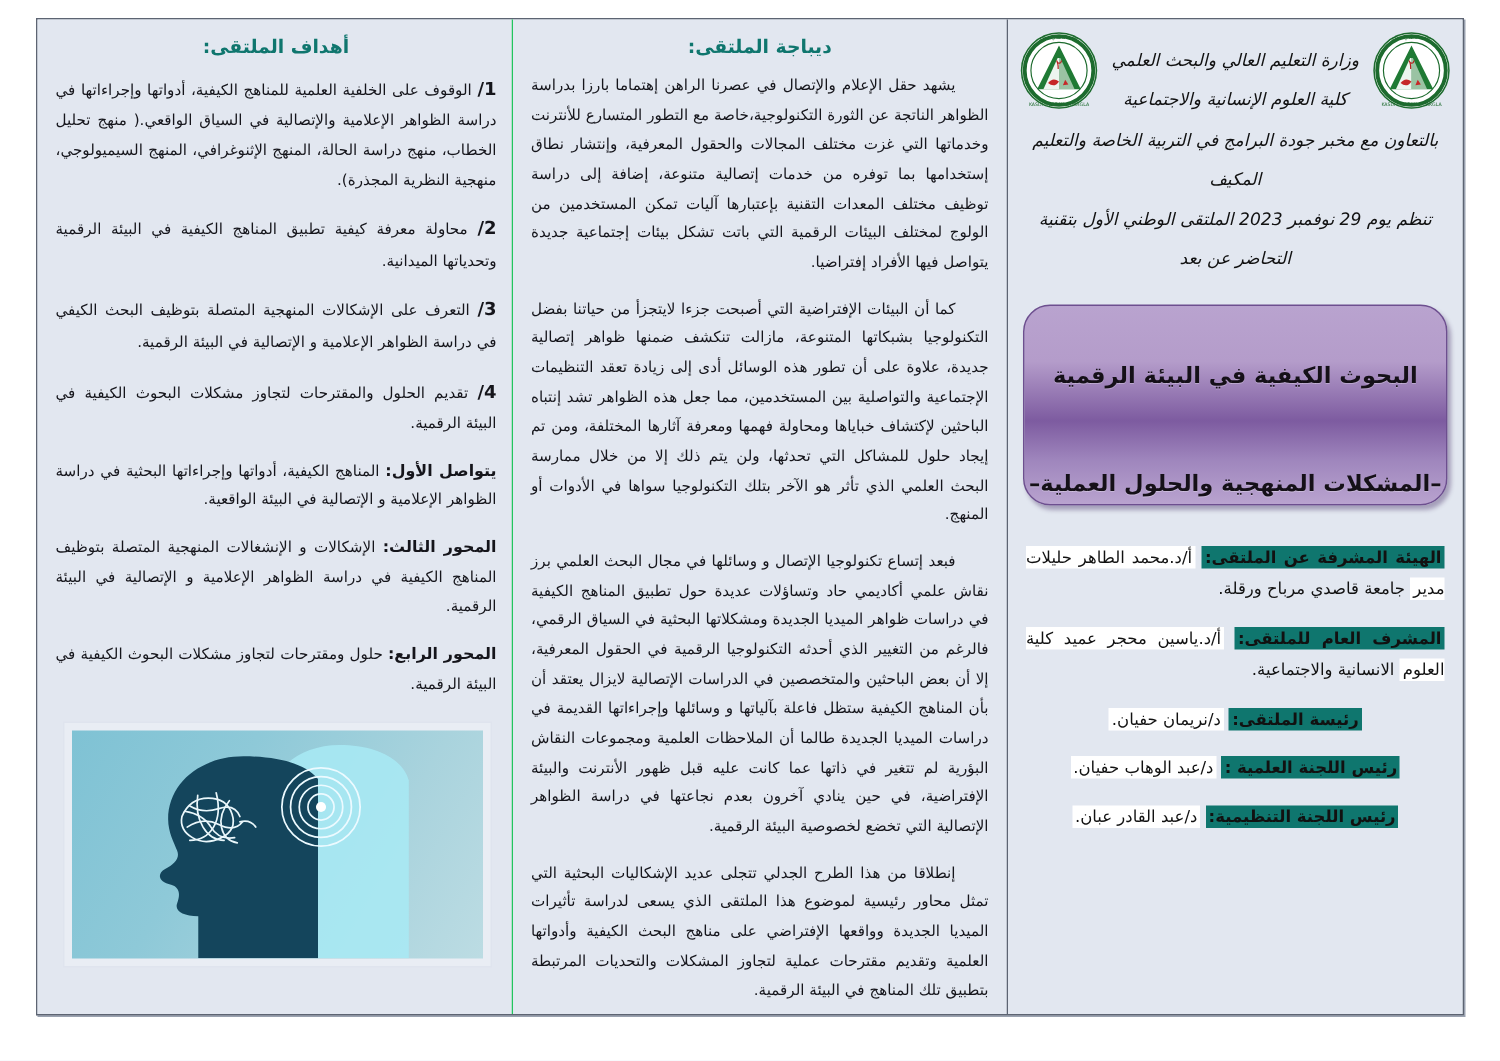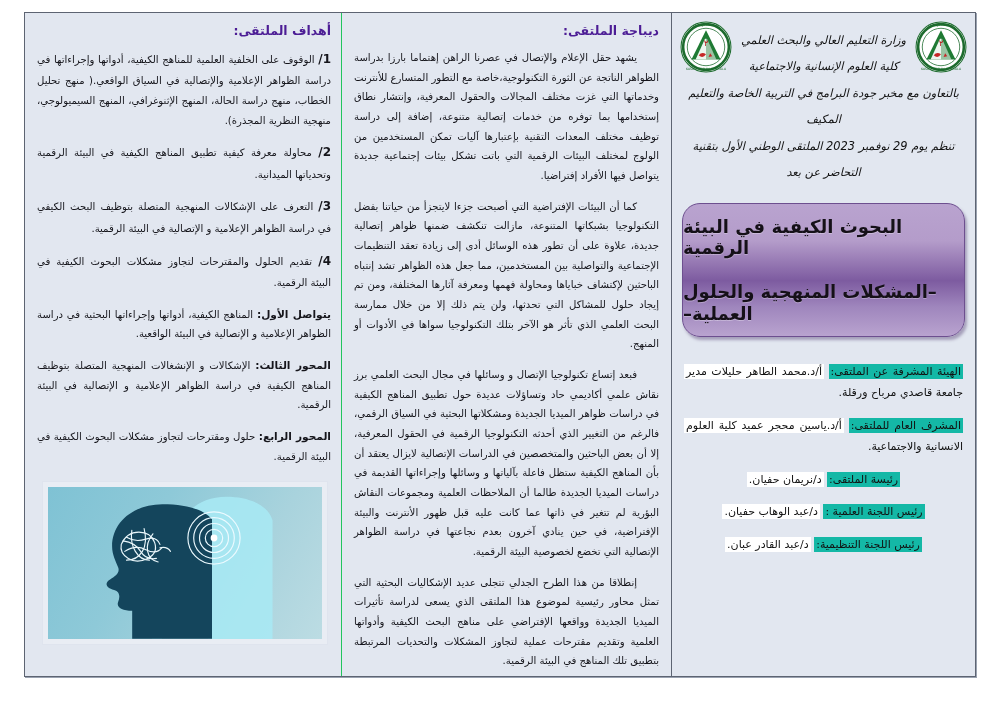--- a/index.html
+++ b/index.html
@@ -43,24 +43,24 @@
     border-left: 1px solid #22c55e;
     padding: 8px 12px 6px 12px;
   }
   .col-left {
     width: 316px;
     padding: 8px 10px 6px 12px;
   }
 
   .sect-head {
     direction: rtl;
-    text-align: right;
+    text-align: center;
     font-weight: bold;
     font-size: 12.5px;
-    color: #4c1d95;
+    color: #0f766e;
     margin: 2px 0 10px 0;
     letter-spacing: 0;
   }
 
   .para {
     direction: rtl;
     text-align: justify;
     text-align-last: right;
     font-size: 10.1px;
     line-height: 1.95;
@@ -124,42 +124,43 @@
     display: flex;
     flex-direction: column;
     justify-content: center;
     align-items: center;
     gap: 22px;
   }
   .plaque-line {
     direction: rtl;
     text-align: left;
     font-weight: bold;
-    font-size: 18px;
+    font-size: 15px;
     color: #151018;
     line-height: 1.2;
     text-shadow: 0 1px 0 rgba(255,255,255,.28);
+    margin-top: 32px;
   }
 
   
   .committee {
     padding: 14px 2px 0 2px;
     direction: rtl;
   }
   .com-item {
     font-size: 11px;
     line-height: 1.95;
     color: #111;
     margin-bottom: 11px;
     text-align: justify;
     text-align-last: right;
   }
   .com-item .role {
-    font-weight: normal;
-    background: #14b8a6;
+    font-weight: bold;
+    background: #0f766e;
     padding: 1px 2px;
   }
   .com-item .person {
     background: #ffffff;
     padding: 1px 2px;
   }
   .com-center { text-align: right; text-align-last: center; }
 
   
   .illus-wrap {

